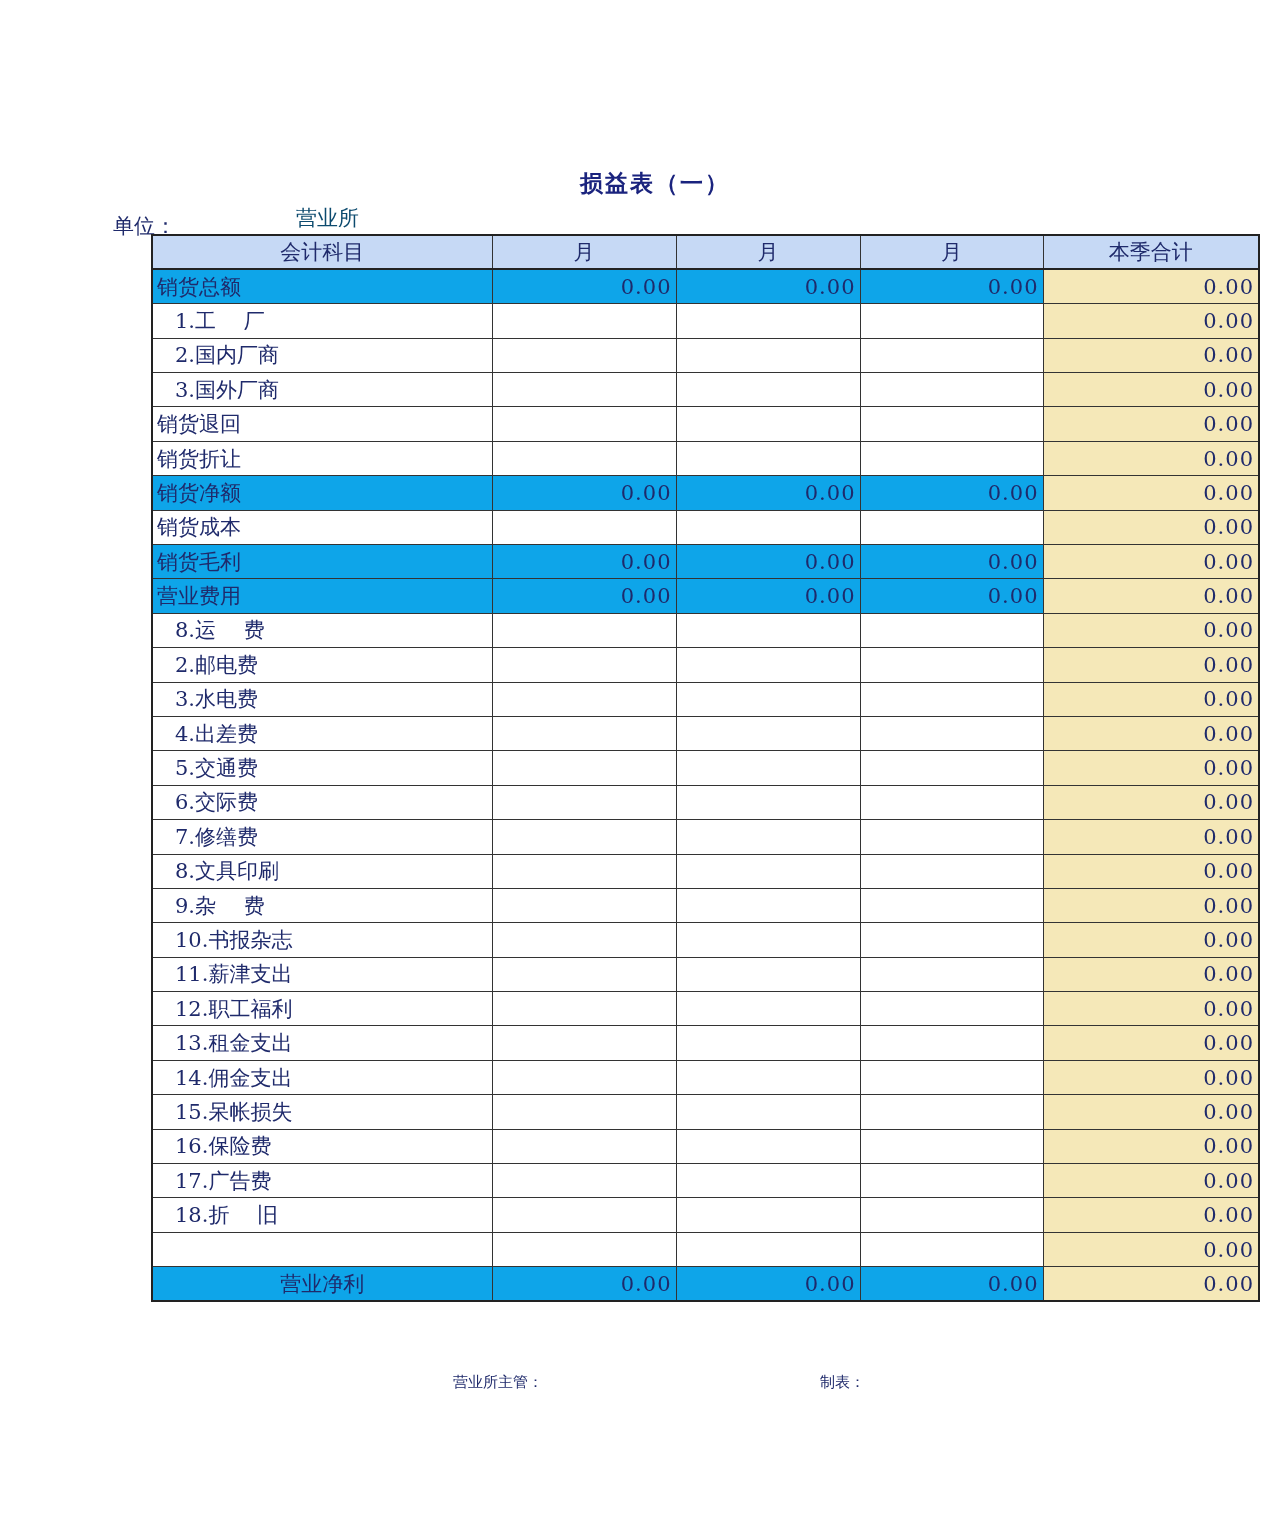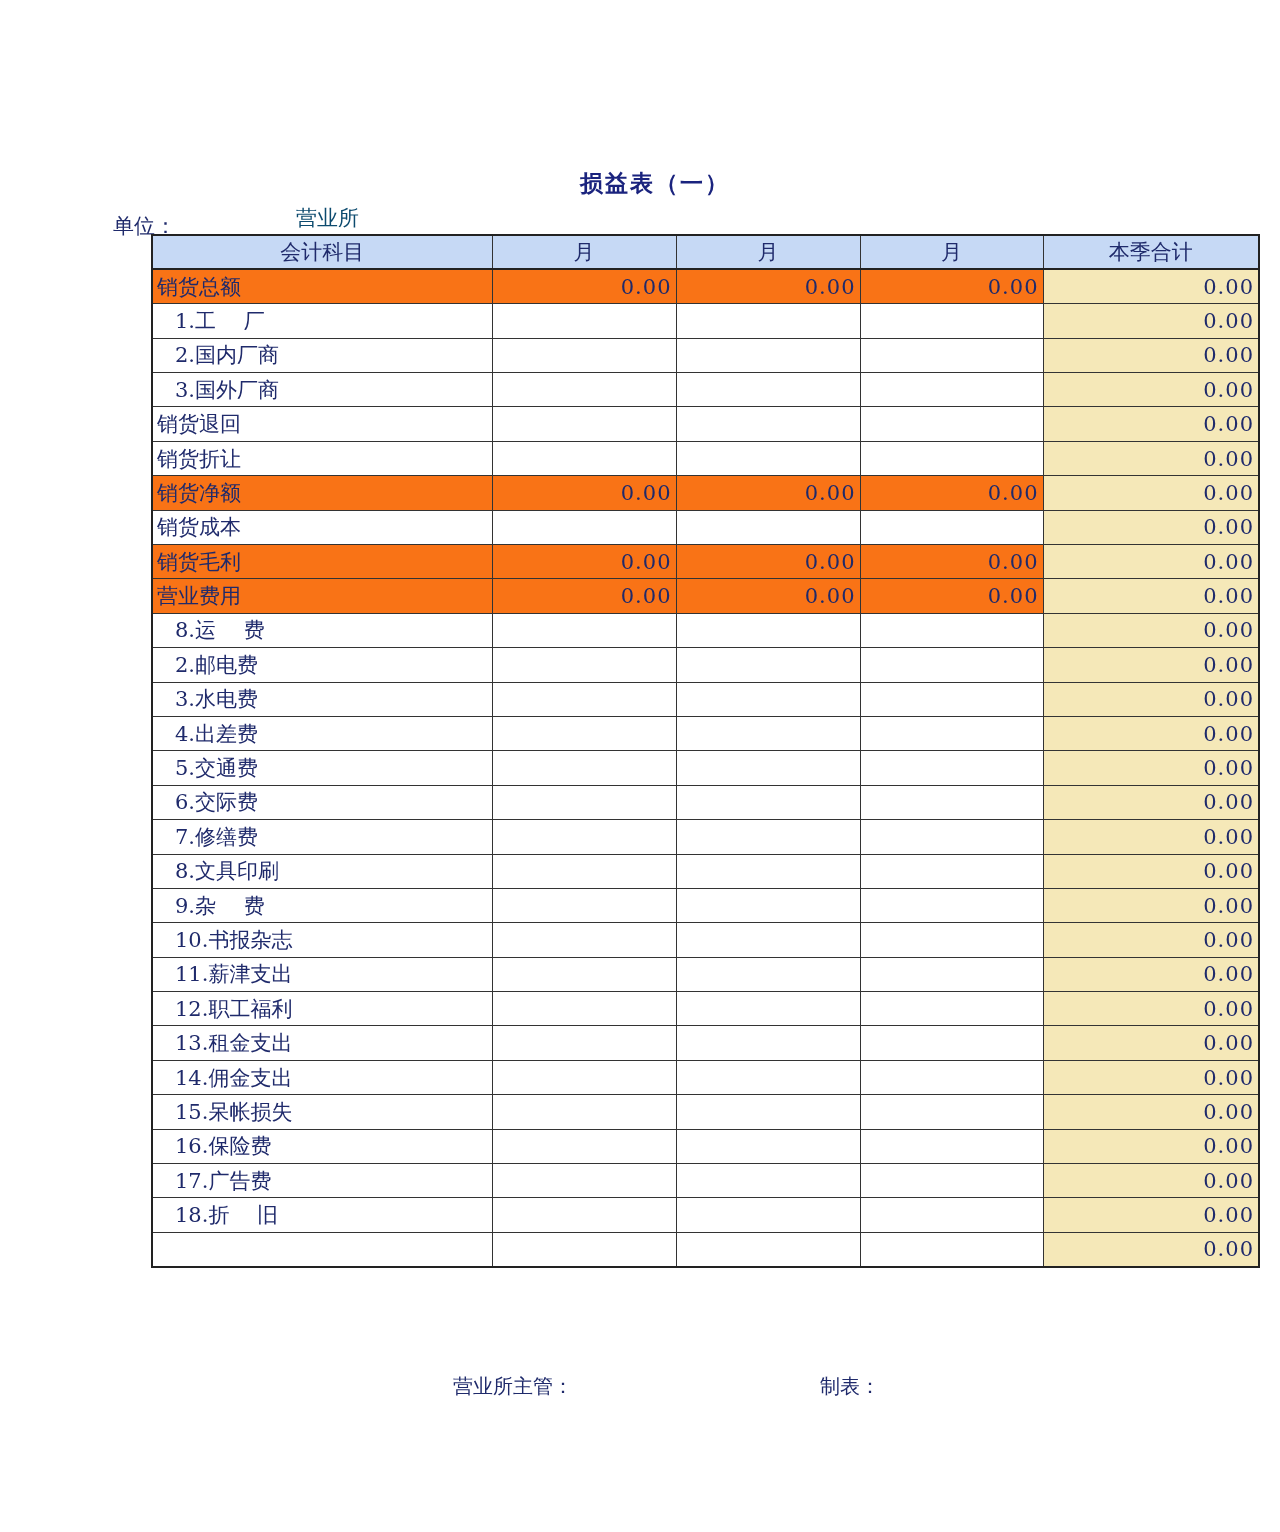--- a/index.html
+++ b/index.html
@@ -14,23 +14,23 @@
                 border: 2.5px solid #222; table-layout: fixed; margin-left: 44px; }
   table.sheet td, table.sheet th { border: 1.3px solid #333; height: 34.4px; padding: 0 4px;
                 font-size: 21px; font-weight: normal; color: #1f2a6b; white-space: pre;
                 overflow: hidden; box-sizing: border-box; }
   table.sheet th { background: #c6d9f5; text-align: center; }
   table.sheet thead tr { border-bottom: 2.5px solid #222; }
   td.num { text-align: right; font-family: "DejaVu Serif", "Liberation Serif", serif; letter-spacing: 1px; }
   td.label { text-align: left; }
   td.label.indent { padding-left: 22px; }
   td.label.center { text-align: center; }
-  tr.hl td { background: #f97316; }
+  tr.hl td { background: #0ea5e9; }
   td.total { background: #f5e8b8 !important; }
-  .sign { position: absolute; top: 1373px; font-size: 20px; color: #1f2a6b; }
+  .sign { position: absolute; top: 1373px; font-size: 15px; color: #1f2a6b; }
 </style>
 </head>
 <body>
 
 <div class="title">损益表（一）</div>
 <div class="unit-label">单位：</div>
 <div class="unit-value">营业所</div>
 
 <table class="sheet">
   <colgroup>
@@ -246,17 +246,24 @@
         <td class="num"></td>
         <td class="num total">0.00</td>
       </tr>
       <tr>
         <td class="label"></td>
         <td class="num"></td>
         <td class="num"></td>
         <td class="num"></td>
         <td class="num total">0.00</td>
       </tr>
+      <tr class="hl">
+        <td class="label center">营业净利</td>
+        <td class="num">0.00</td>
+        <td class="num">0.00</td>
+        <td class="num">0.00</td>
+        <td class="num total">0.00</td>
+      </tr>
     </tbody>
 </table>
 
 <div class="sign" style="left:453px">营业所主管：</div>
 <div class="sign" style="left:820px">制表：</div>
 
 </body></html>

